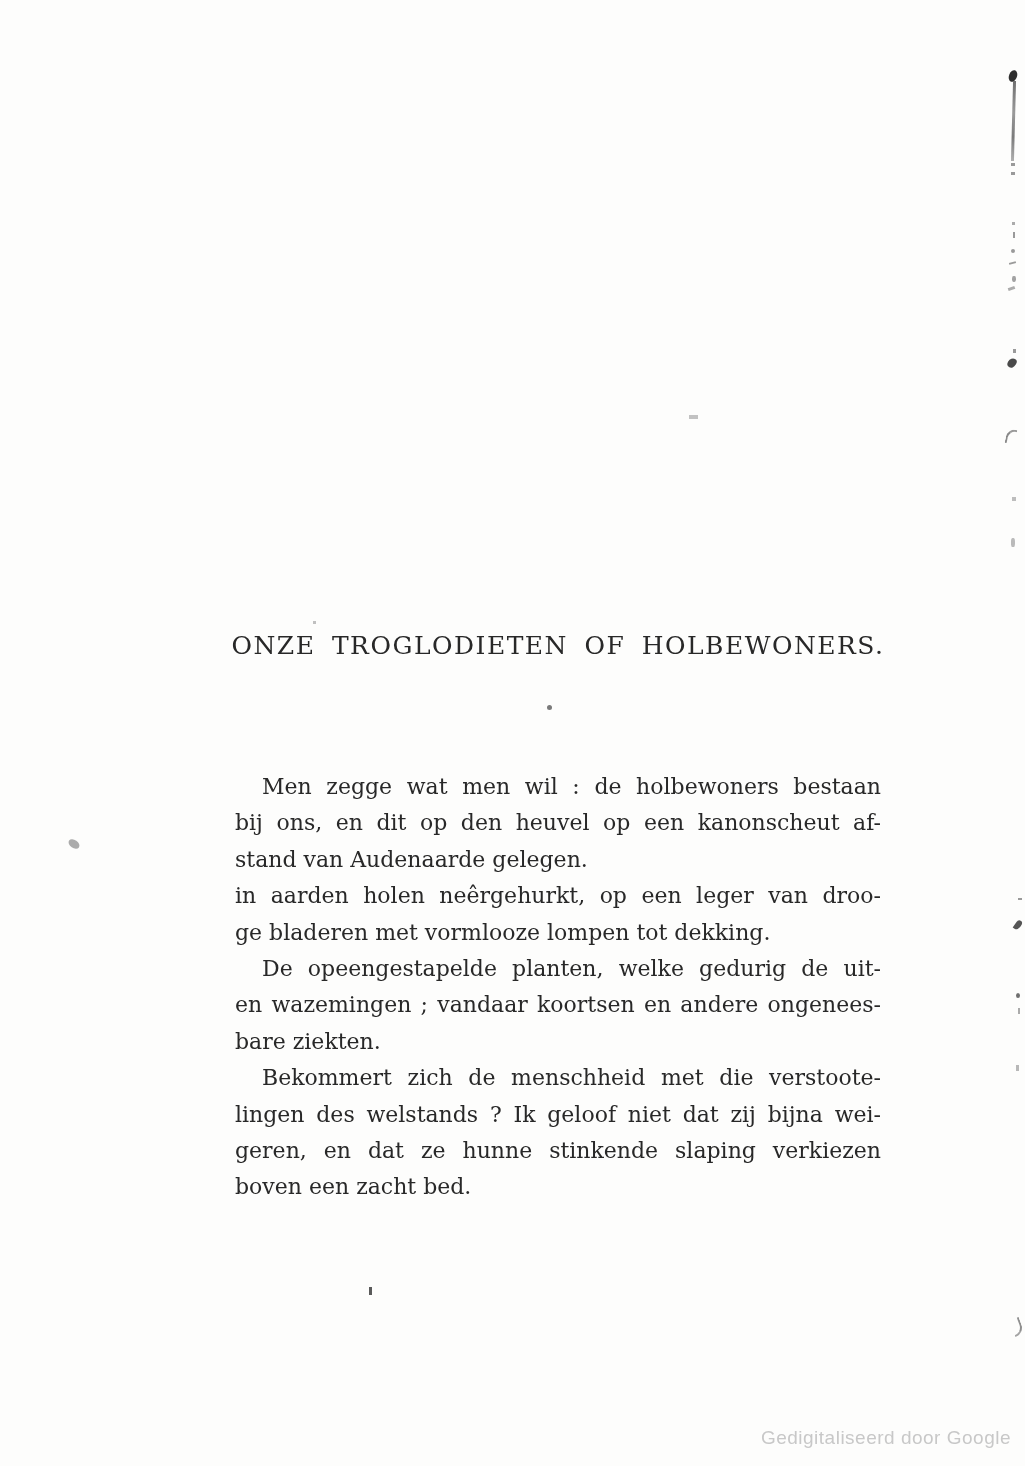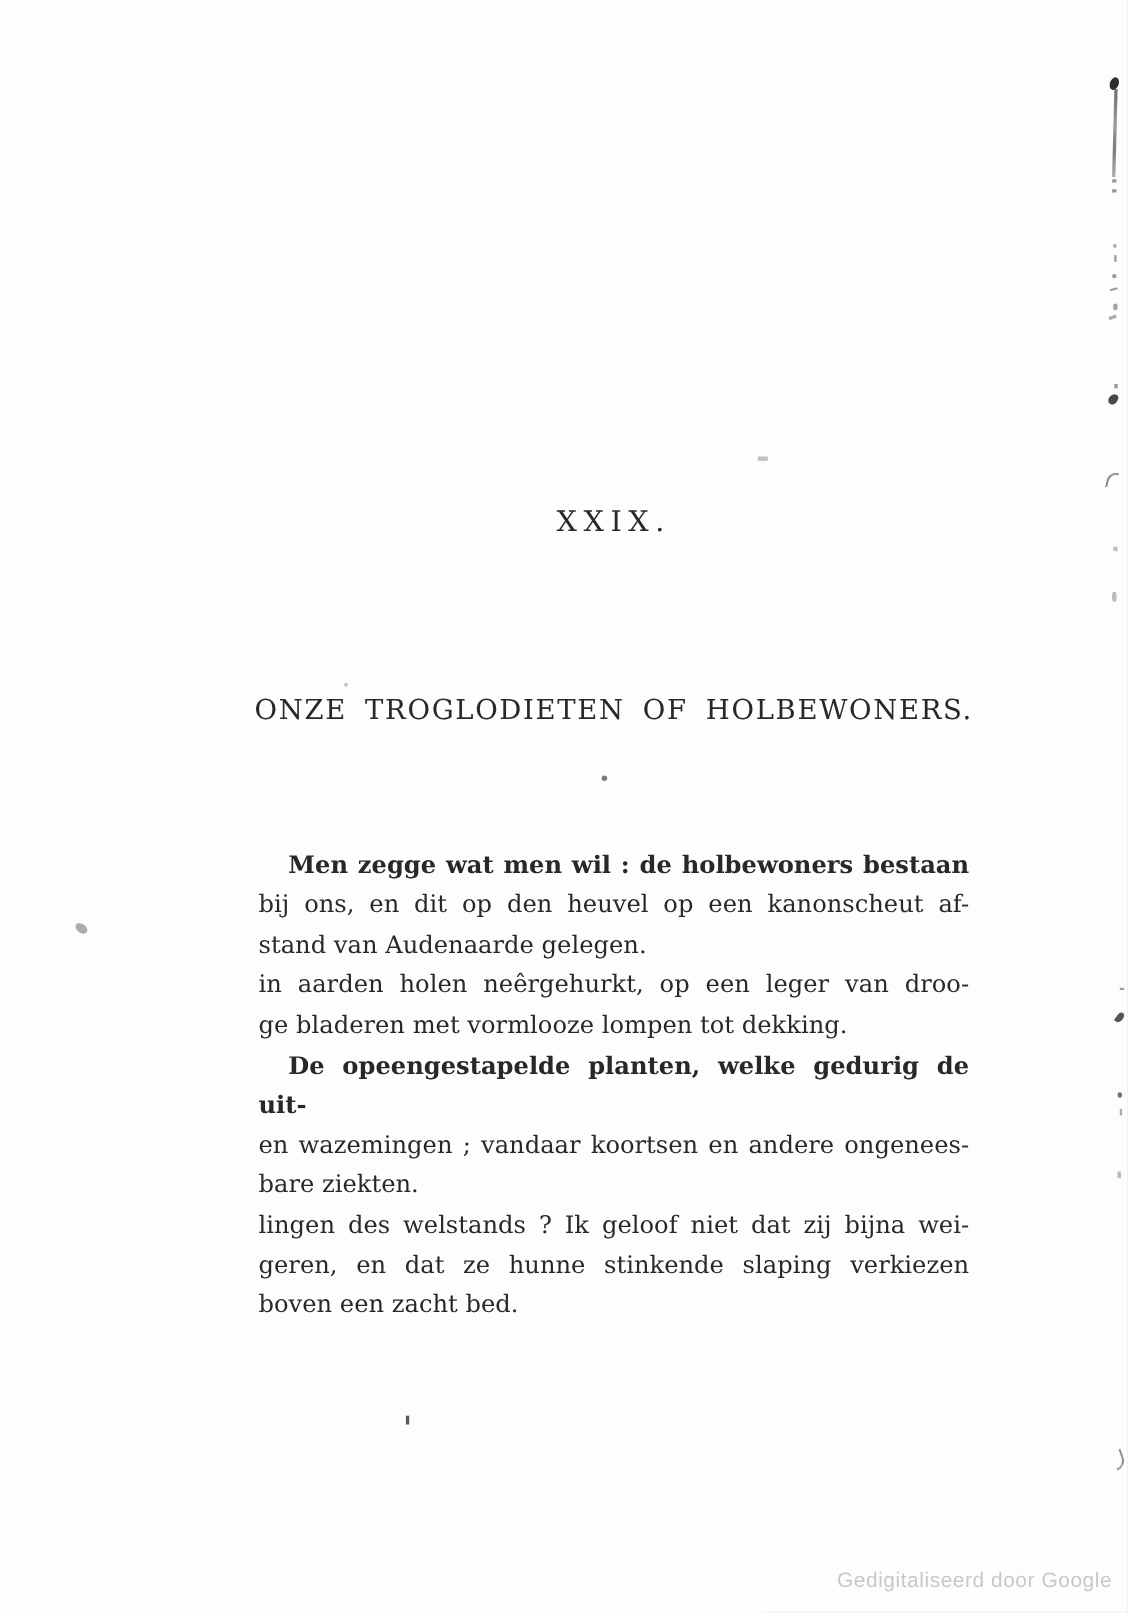--- a/index.html
+++ b/index.html
@@ -20,53 +20,53 @@
   .title {
     position:absolute; top:631px; left:50%; transform:translateX(-50%);
     white-space:nowrap; text-align:left;
     font-size:25px; letter-spacing:1.5px; word-spacing:7px;
   }
   .body {
     position:absolute; top:769px; left:0; width:646px;
     font-size:22px; line-height:36.4px;
   }
   .ln { text-align:justify; text-align-last:justify; }
-  .ln.first { text-indent:27px;font-weight:bold; }
+  .ln.first { text-indent:27px; }
   .ln.last { text-align-last:auto; }
   .watermark {
     position:absolute; top:1427px; right:14px;
     font-family:Liberation Sans, sans-serif;
     font-size:19px; letter-spacing:.5px;
     color:var(--watermark-gray,#c8c8c8);
   }
   .art { position:absolute; }
 </style>
 </head>
 <body>
 
 <div class="page">
 
   <div class="textblock">
 
-    <div class="chapter">XXIX.</div>
 
     <div class="title">ONZE TROGLODIETEN OF HOLBEWONERS.</div>
 
     <div class="body">
       <div class="ln first">Men zegge wat men wil : de holbewoners bestaan</div>
       <div class="ln">bij ons, en dit op den heuvel op een kanonscheut af-</div>
       <div class="ln last">stand van Audenaarde gelegen.</div>
 
       <div class="ln">in aarden holen neêrgehurkt, op een leger van droo-</div>
       <div class="ln last">ge bladeren met vormlooze lompen tot dekking.</div>
 
       <div class="ln first">De opeengestapelde planten, welke gedurig de uit-</div>
       <div class="ln">en wazemingen ; vandaar koortsen en andere ongenees-</div>
       <div class="ln last">bare ziekten.</div>
 
+      <div class="ln first">Bekommert zich de menschheid met die verstoote-</div>
       <div class="ln">lingen des welstands ? Ik geloof niet dat zij bijna wei-</div>
       <div class="ln">geren, en dat ze hunne stinkende slaping verkiezen</div>
       <div class="ln last">boven een zacht bed.</div>
     </div>
 
   </div>
 
   <div class="art" style="left:1009px;top:70px;width:8px;height:12px;background:#2e2e2e;border-radius:50%;transform:rotate(20deg);"></div>
   <div class="art" style="left:1012px;top:81px;width:3px;height:80px;background:linear-gradient(#6f6f6f,#9a9a9a 40%,#7a7a7a 70%,#b0b0b0);transform:rotate(1.5deg);"></div>
   <div class="art" style="left:1011px;top:163px;width:4px;height:3px;background:#9a9a9a;"></div>

